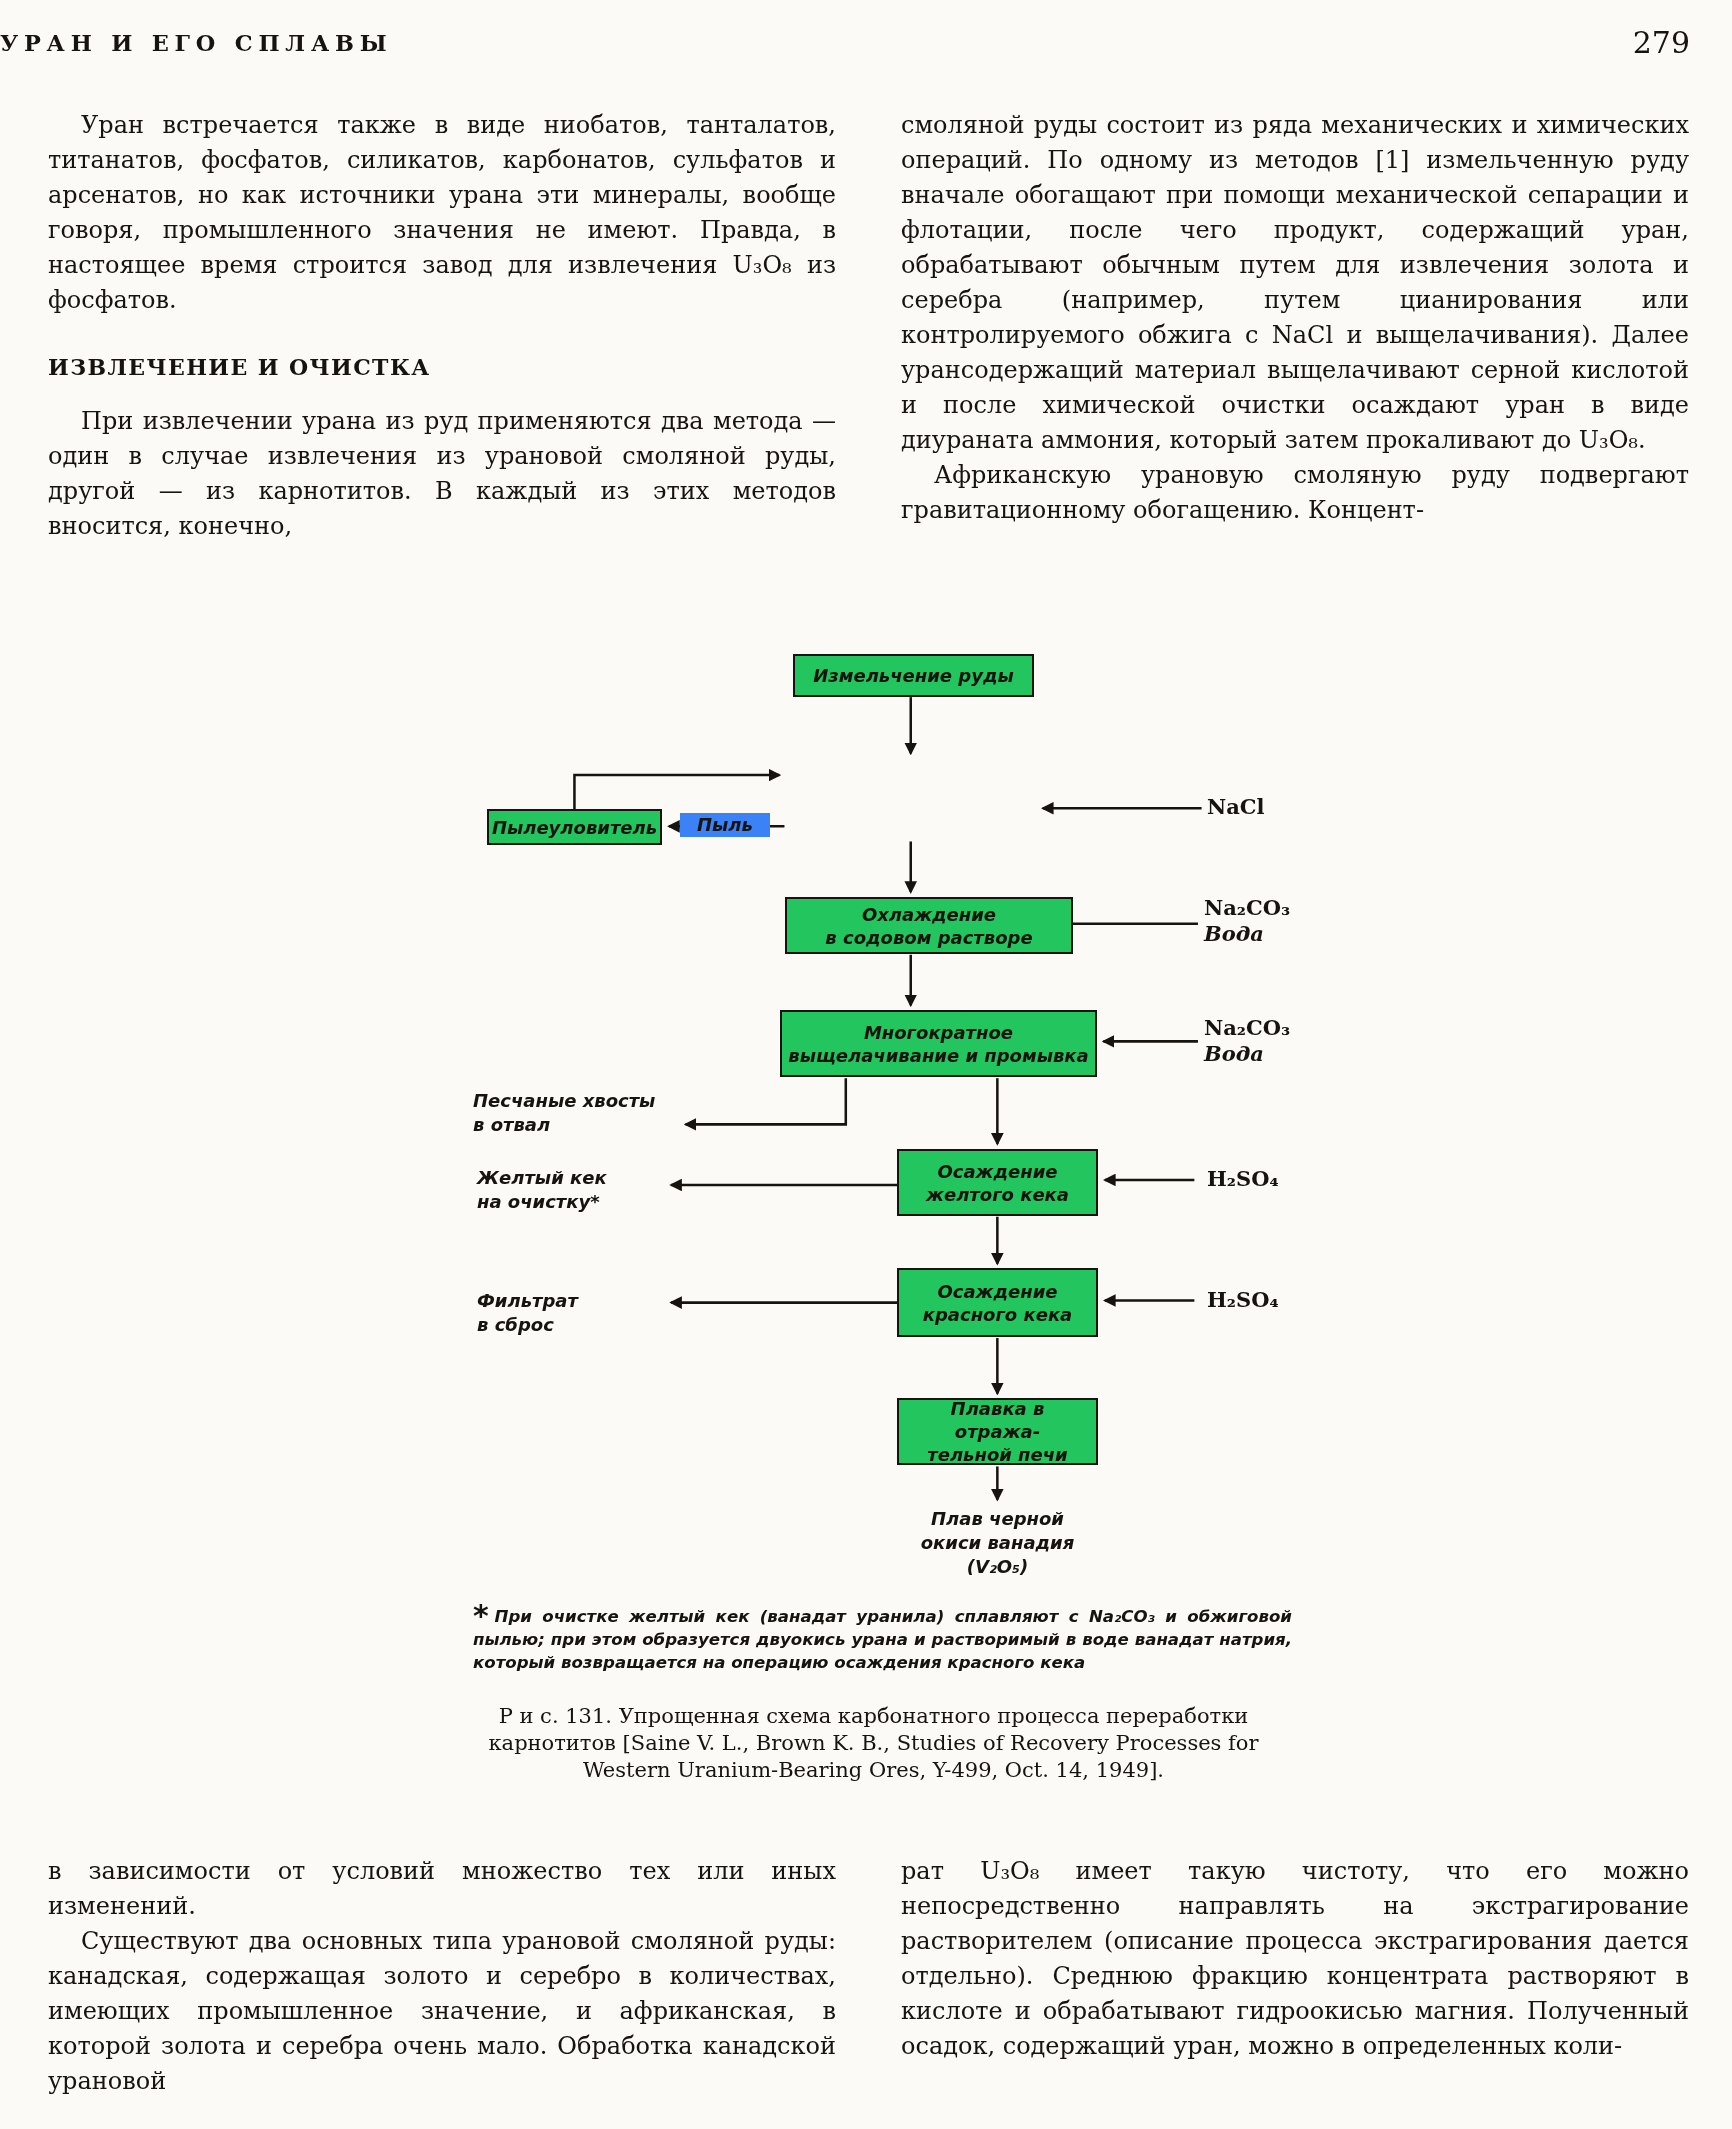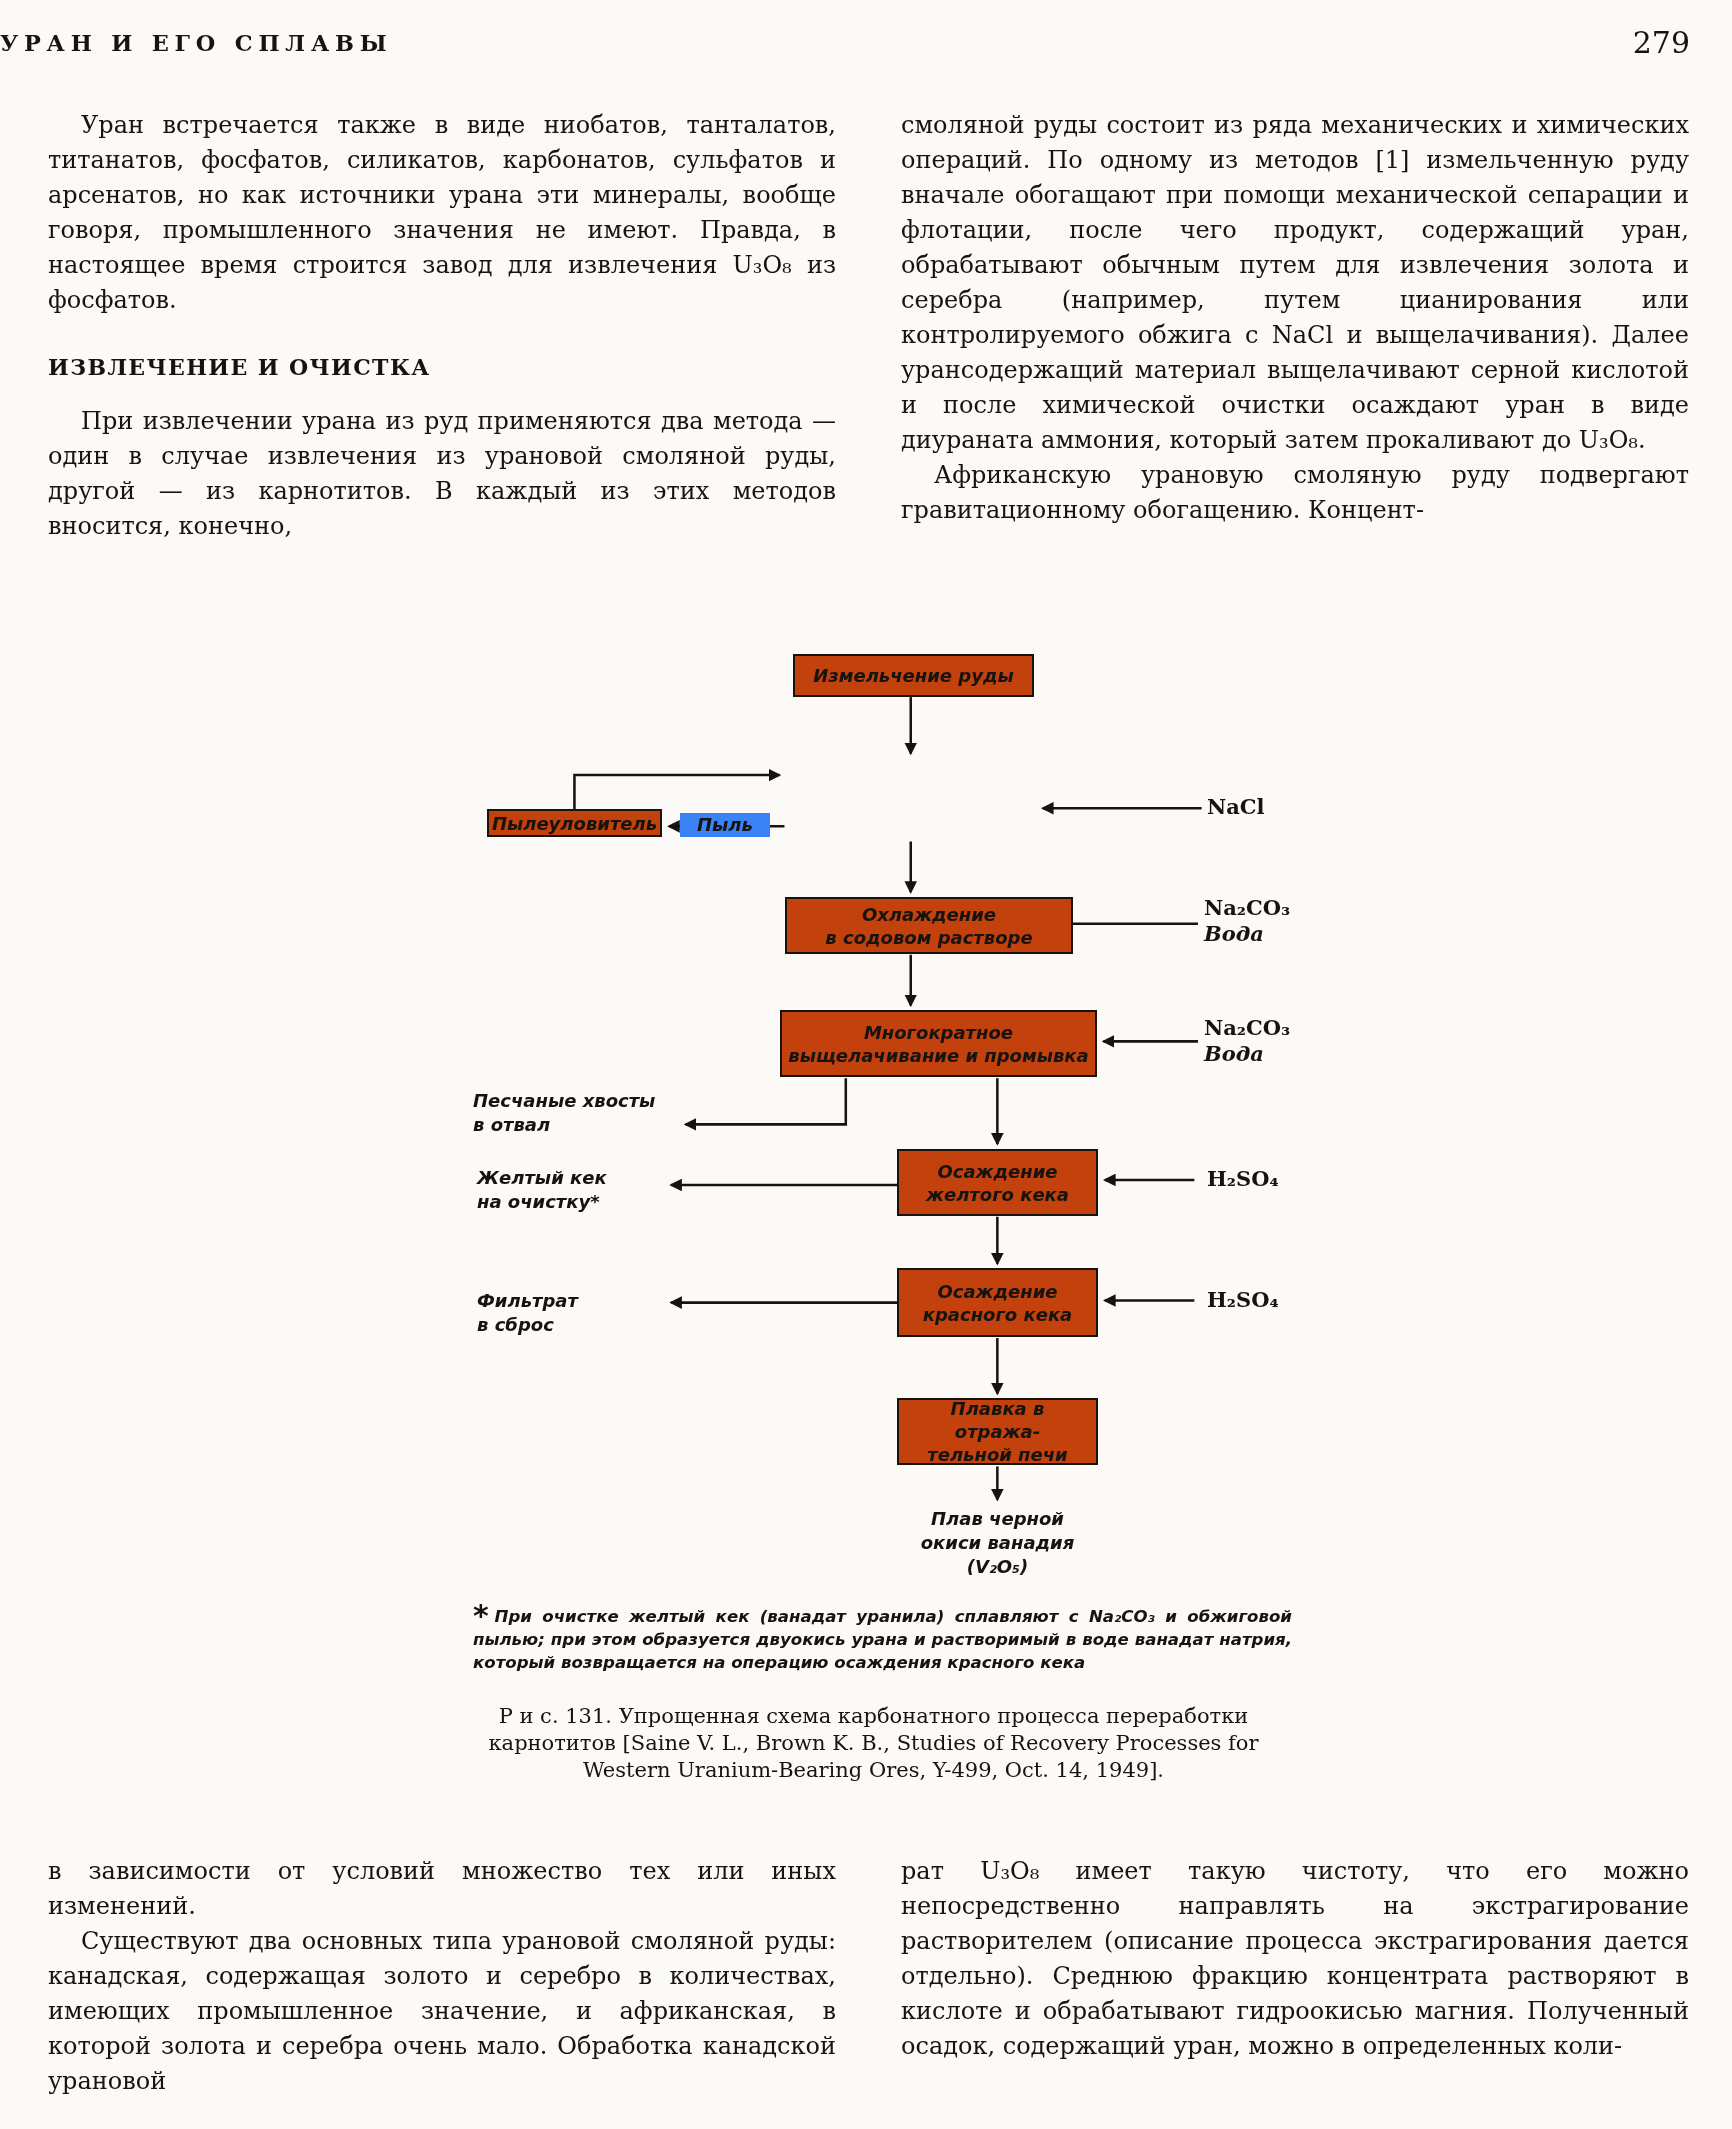--- a/index.html
+++ b/index.html
@@ -40,32 +40,32 @@
     font-size:22px; letter-spacing:1.4px;
     margin:32px 0 19px 0;
   }
 
   
   #flowchart { position:absolute; left:0; top:642px; width:1732px; height:1047px; }
   #flowchart svg { position:absolute; left:0; top:0; }
   .fbox {
     position:absolute;
     border:2.9px solid #17130e;
-    background:#c2410c;
+    background:#22c55e;
     display:flex; align-items:center; justify-content:center;
     text-align:center;
     font-family:"DejaVu Sans","Liberation Sans",sans-serif;
     font-style:italic; font-weight:bold;
     font-size:18px; line-height:23px;
     white-space:pre-line;
     padding:2.9px 5.8px;
   }
   #fb-crush  { left:793px; top:11.5px;   width:241px; height:43px; }
   #fb-roast  { left:785px; top:116px;  width:252px; height:82px; }
-  #fb-dust   { left:487px;  top:167px;  width:175px; height:28px; }
+  #fb-dust   { left:487px;  top:167px;  width:175px; height:36px; }
   #fb-cool   { left:785px; top:255px;  width:288px; height:57px; }
   #fb-leach  { left:780px; top:368px;  width:317px; height:67px; }
   #fb-yellow { left:897px; top:507px;  width:201px; height:67px; }
   #fb-red    { left:897px; top:626px;  width:201px; height:69px; }
   #fb-smelt  { left:897px; top:756px; width:201px; height:67px; }
 
   .chem {
     position:absolute;
     font-family:"DejaVu Serif","Liberation Serif",serif;
     font-weight:bold; font-size:21px; line-height:26px;

